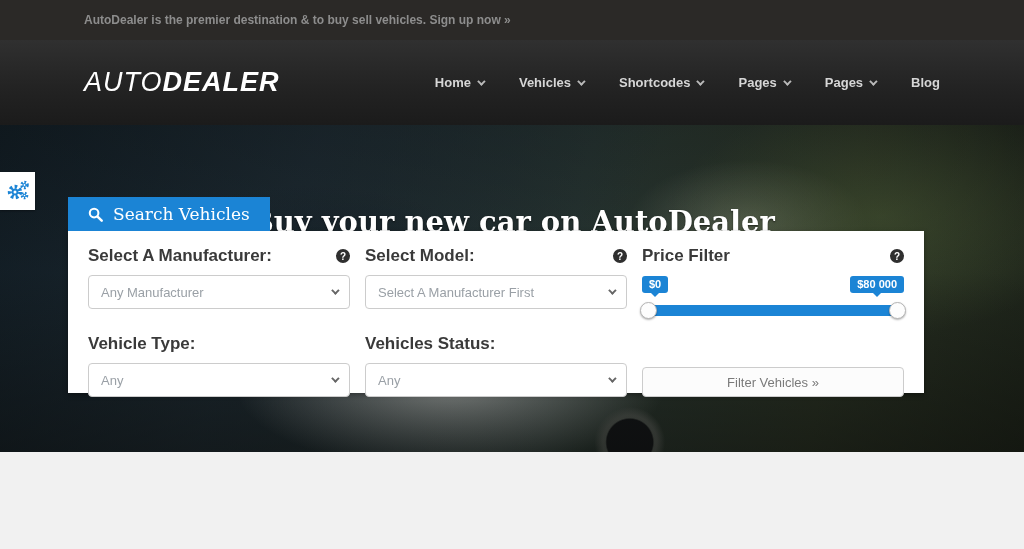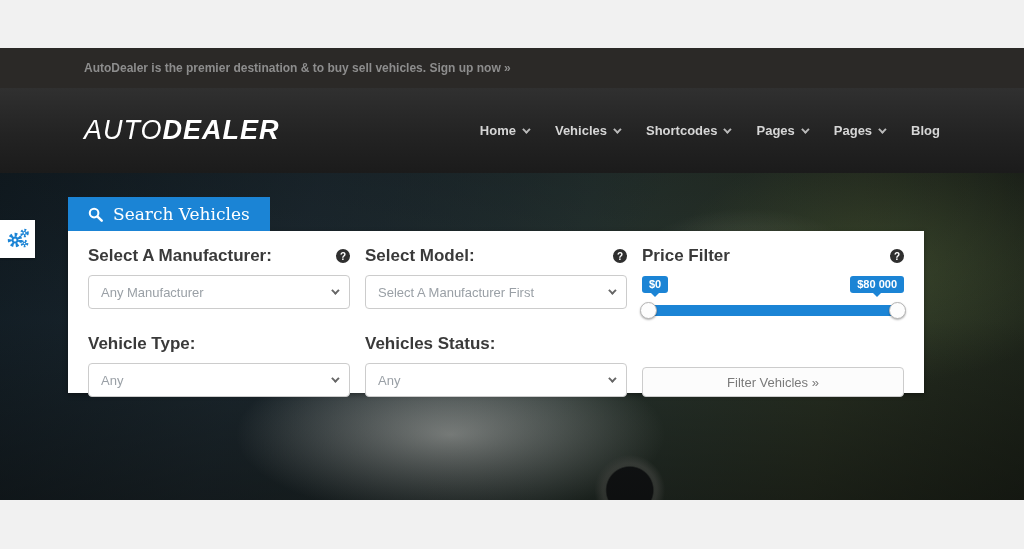--- a/index.html
+++ b/index.html
@@ -3,34 +3,34 @@
 <meta charset="utf-8">
 <style>
   * { margin:0; padding:0; box-sizing:border-box; }
   html,body { width:1024px; height:549px; overflow:hidden; background:#f1f1f1;
               font-family:"Liberation Sans", sans-serif; }
 
   .container { width:856px; margin:0 auto; }
 
   
   .topbar { height:40px; background:#2b2927; }
-  .topbar .container { height:100%; display:flex; align-items:center; justify-content:space-between;margin-top:48px; }
+  .topbar .container { height:100%; display:flex; align-items:center; justify-content:space-between; }
   .topbar-left { color:#8d8d8d; font-size:12px; font-weight:bold; }
   .topbar-right { display:flex; align-items:center; gap:16px; font-size:12px; font-weight:bold; }
   .greeting { color:#8d8d8d; }
   .top-link { display:flex; align-items:center; gap:5px; color:#ffffff; cursor:pointer; }
   .top-link svg { display:block; }
 
   
   .header { height:85px; background:linear-gradient(180deg,#303030 0%,#232323 55%,#1b1b1b 100%); }
   .header .container { height:100%; display:flex; align-items:center; justify-content:space-between; }
   .logo { font-style:italic; font-size:27px; color:#fff; letter-spacing:1px; cursor:pointer; }
   .logo .lt { font-weight:400; }
   .logo .bd { font-weight:800; }
-  .nav { display:flex; gap:27px; }
+  .nav { display:flex; gap:36px; }
   .nav-item { display:flex; align-items:center; gap:6px; color:#d6d6d6; font-size:13px; font-weight:bold; cursor:pointer; }
   .caret { width:6px; height:6px; border-right:2px solid #b9b9b9; border-bottom:2px solid #b9b9b9;
            transform:rotate(45deg) translateY(-2px); display:inline-block; }
 
   
   .hero { position:relative; height:327px;
     background:
       radial-gradient(circle 52px at 61.5% 97%, #14171a 0 44%, rgba(92,98,92,.85) 47% 52%, rgba(20,22,20,0) 68%),
       radial-gradient(ellipse 330px 130px at 44% 80%, rgba(216,220,217,.8), rgba(216,220,217,0) 65%),
       radial-gradient(ellipse 260px 110px at 30% 42%, rgba(24,36,44,.85), rgba(24,36,44,0) 70%),

